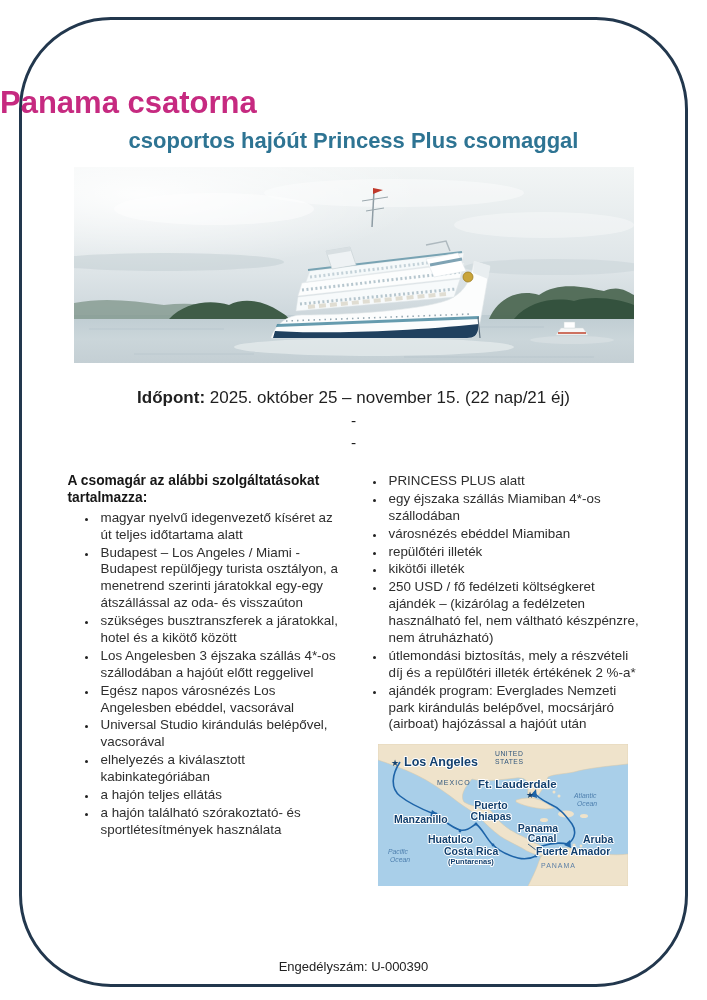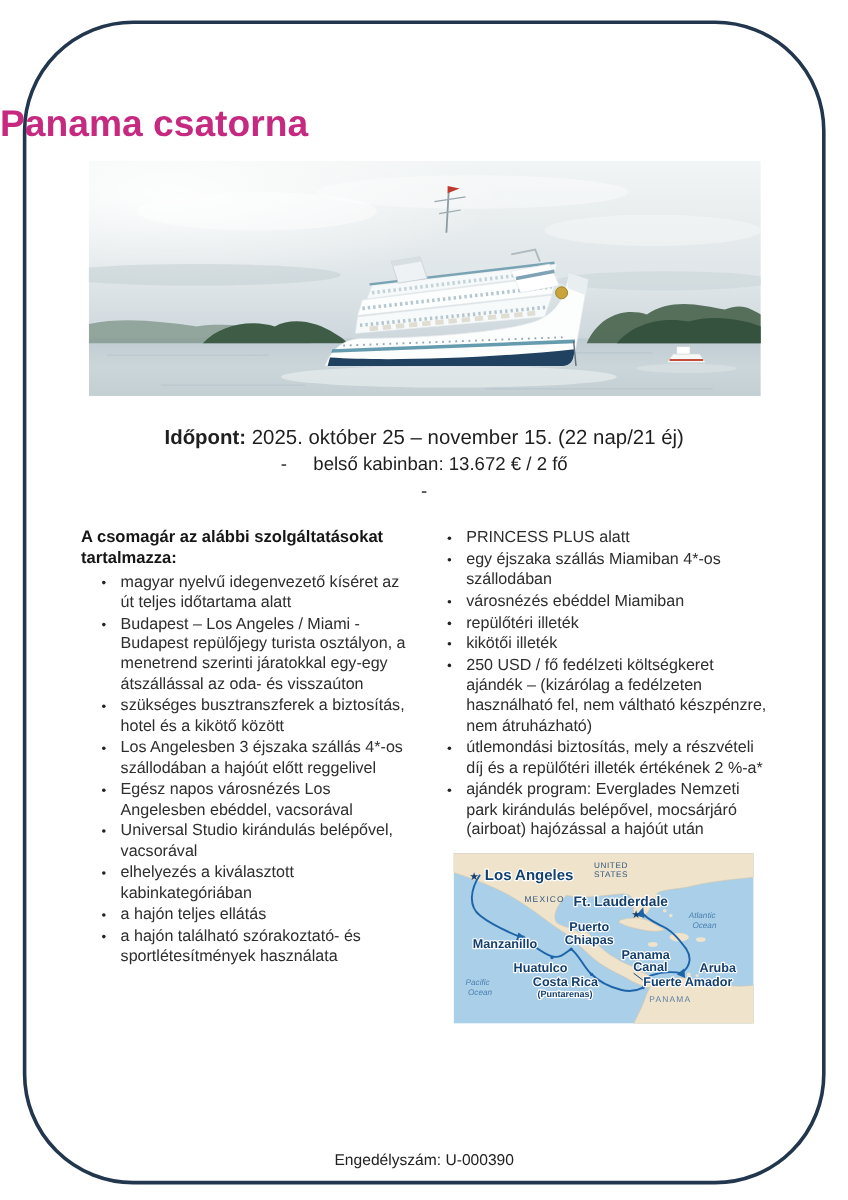--- a/index.html
+++ b/index.html
@@ -29,20 +29,21 @@
   .map text{font-family:"Liberation Sans",sans-serif;}
 </style>
 </head>
 <body>
 
 <div class="page">
   <div class="frame"></div>
   <div class="content">
 
     <h1 class="title">Panama csatorna</h1>
+    <h2 class="subtitle">csoportos hajóút Princess Plus csomaggal</h2>
 
     <div class="photo">
       <svg width="560" height="196" viewBox="0 0 560 196">
         <defs>
           <linearGradient id="sky" x1="0" y1="0" x2="0" y2="1">
             <stop offset="0" stop-color="#f2f5f5"></stop>
               <stop offset="0.7" stop-color="#dde4e7"></stop>
               <stop offset="1" stop-color="#ccd6db"></stop>
           </linearGradient>
           <linearGradient id="water" x1="0" y1="0" x2="0" y2="1">
@@ -100,36 +101,35 @@
         <rect x="490" y="155" width="11" height="6" fill="#ffffff" stroke="#cfd5d8" stroke-width="0.5"></rect>
       </svg>
     </div>
 
     <p class="date-line"><b>Időpont:</b><span> 2025. október 25 – november 15. (22 nap/21 éj)</span></p>
 
     <div>
 
         <div class="price-item">
           <span class="dash">-</span>
-          <span>belső kabinban: 13.672 € / 2 fő</span>
         </div>
 
         <div class="price-item">
           <span class="dash">-</span>
         </div>
       </div>
 
     <div class="columns">
       <div class="col-left">
         <p class="col-heading">A csomagár az alábbi szolgáltatásokat tartalmazza:</p>
         <ul class="blist">
 
         <li>magyar nyelvű idegenvezető kíséret az út teljes időtartama alatt</li>
             <li>Budapest – Los Angeles / Miami - Budapest repülőjegy turista osztályon, a menetrend szerinti járatokkal egy-egy átszállással az oda- és visszaúton</li>
-            <li>szükséges busztranszferek a biztosítás, hotel és a kikötő között</li>
+            <li>szükséges busztranszferek a járatokkal, hotel és a kikötő között</li>
             <li>Los Angelesben 3 éjszaka szállás 4*-os szállodában a hajóút előtt reggelivel</li>
             <li>Egész napos városnézés Los Angelesben ebéddel, vacsorával</li>
             <li>Universal Studio kirándulás belépővel, vacsorával</li>
             <li>elhelyezés a kiválasztott kabinkategóriában</li>
             <li>a hajón teljes ellátás</li>
             <li>a hajón található szórakoztató- és sportlétesítmények használata</li>
           </ul>
       </div>
       <div class="col-right">
         <ul class="blist">

